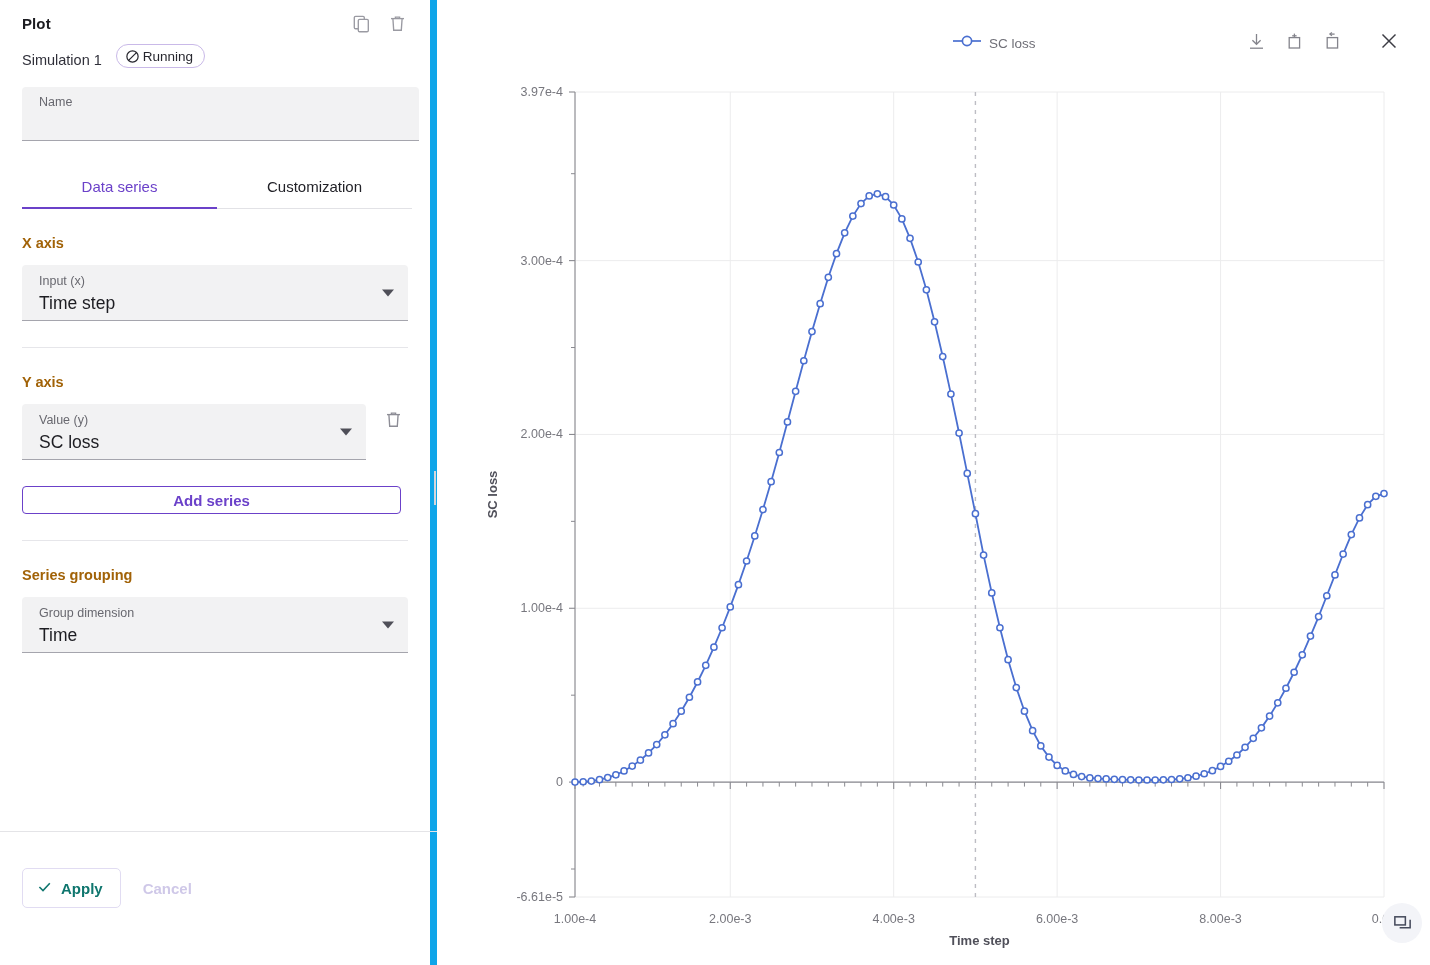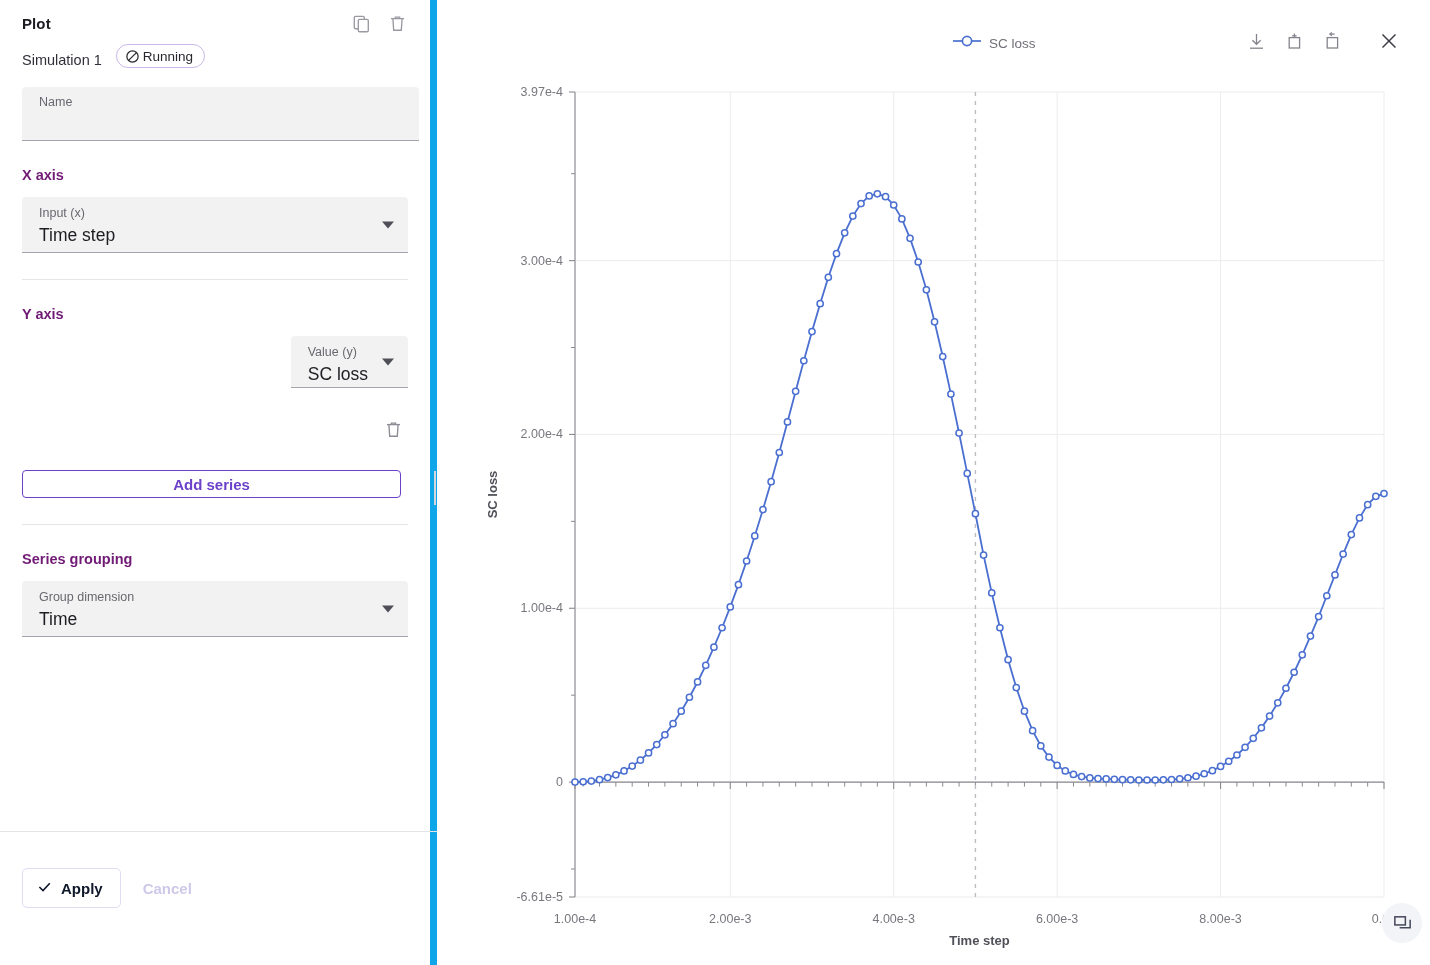--- a/index.html
+++ b/index.html
@@ -45,34 +45,34 @@
   .field-label { font-size: 12.5px; color: #68686f; line-height: 17px; }
   .field-value { font-size: 17px; color: #1d1d22; line-height: 26px; }
 
   .tabs { margin: 26px 22px 0 22px; width: 390px; display: flex;
           border-bottom: 1px solid #e2e2e6; position: relative; }
   .tab { flex: 1; text-align: center; font-size: 15px; padding: 11px 0 13px 0; cursor: pointer; color: #222228; }
   .tab.active { color: #6b41c9; }
   .tab-underline { position: absolute; left: 0; bottom: -1px; width: 50%; height: 2.5px; background: #6b41c9; }
 
   .section { padding: 0 22px; }
-  .section-title { font-size: 14.5px; font-weight: bold; color: #701a75; margin-top: 26px; }
+  .section-title { font-size: 14.5px; font-weight: bold; color: #a16207; margin-top: 26px; }
 
   .select {
     position: relative; margin-top: 14px; height: 56px;
     background: #f2f2f3; border-bottom: 1px solid #a5a5ad; border-radius: 4px 4px 0 0;
     padding: 8px 40px 0 17px; cursor: pointer;
   }
   .select .field-value { font-size: 17.5px; }
   .caret {
     position: absolute; right: 14px; top: 50%; transform: translateY(-50%);
     width: 0; height: 0; border-left: 6px solid transparent; border-right: 6px solid transparent;
     border-top: 7px solid #4f4f58;
   }
-  .row-with-del { display: flex; align-items: flex-end; gap: 12px; flex-direction: column; }
+  .row-with-del { display: flex; align-items: flex-start; gap: 12px; }
   .row-with-del .select { flex: 1; }
   .del-btn { width: 30px; height: 30px; display:flex; align-items:center; justify-content:center;
              color:#8d8d96; cursor:pointer; margin-top: 14px; }
 
   .hr { height: 1px; background: #e6e6ea; margin: 0 22px; }
 
   .add-series {
     margin: 26px 22px 0 22px; width: 379px; height: 28px;
     border: 1px solid #6b41c9; border-radius: 4px; background: #fff;
     color: #6b41c9; font-size: 15px; font-weight: bold;
@@ -81,21 +81,21 @@
 
   .panel-footer {
     position: absolute; left: 0; bottom: 0; width: 437px; height: 134px;
     border-top: 1px solid #e4e4e7; padding: 36px 22px 0 22px;
     display: flex; align-items: flex-start; gap: 6px;
   }
   .apply-btn {
     display: flex; align-items: center; gap: 8px;
     border: 1px solid #e1dcf2; border-radius: 5px;
     height: 40px; padding: 0 17px 0 13px;
-    color: #0f172a; font-size: 15px; font-weight: bold; background: #fff; cursor: default;
+    color: #0f766e; font-size: 15px; font-weight: bold; background: #fff; cursor: default;
   }
   .cancel-btn { height: 40px; padding: 0 16px; display:flex; align-items:center;
                 color: #cfc8e8; font-size: 15px; font-weight: bold; background:none; border:none; cursor: default; }
 
   
   .splitter {
     position: absolute; left: 432px; top: 466px; width: 10px; height: 44px;
     display: flex; gap: 3px; align-items: center; justify-content: center; cursor: col-resize;
   }
   .splitter i { width: 1.5px; height: 34px; background: #d6d6dc; display: block; }
@@ -157,20 +157,25 @@
           </span>
           <span>Running</span>
         </div>
       </div>
     </div>
 
     <div class="name-field">
       <div class="field-label">Name</div>
     </div>
 
+    <div class="tabs">
+      <div class="tab active">Data series</div>
+      <div class="tab">Customization</div>
+      <div class="tab-underline"></div>
+    </div>
 
     <div class="section">
       <div class="section-title">X axis</div>
       <div class="select">
         <div class="field-label">Input (x)</div>
         <div class="field-value">Time step</div>
         <span class="caret"></span>
       </div>
     </div>
 

